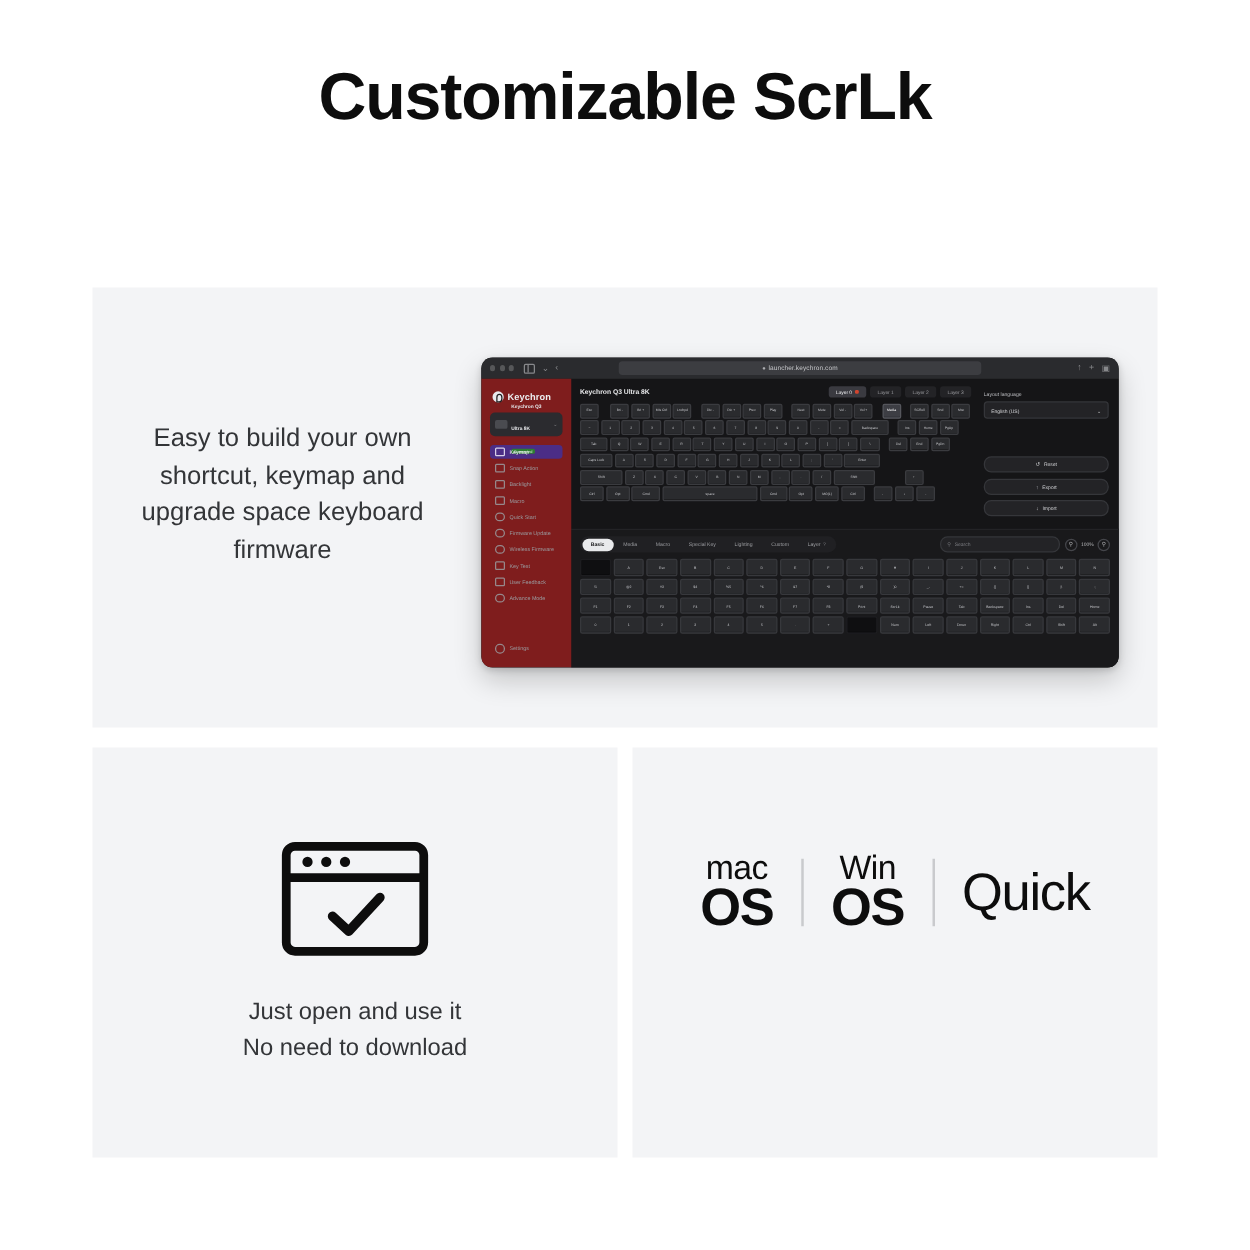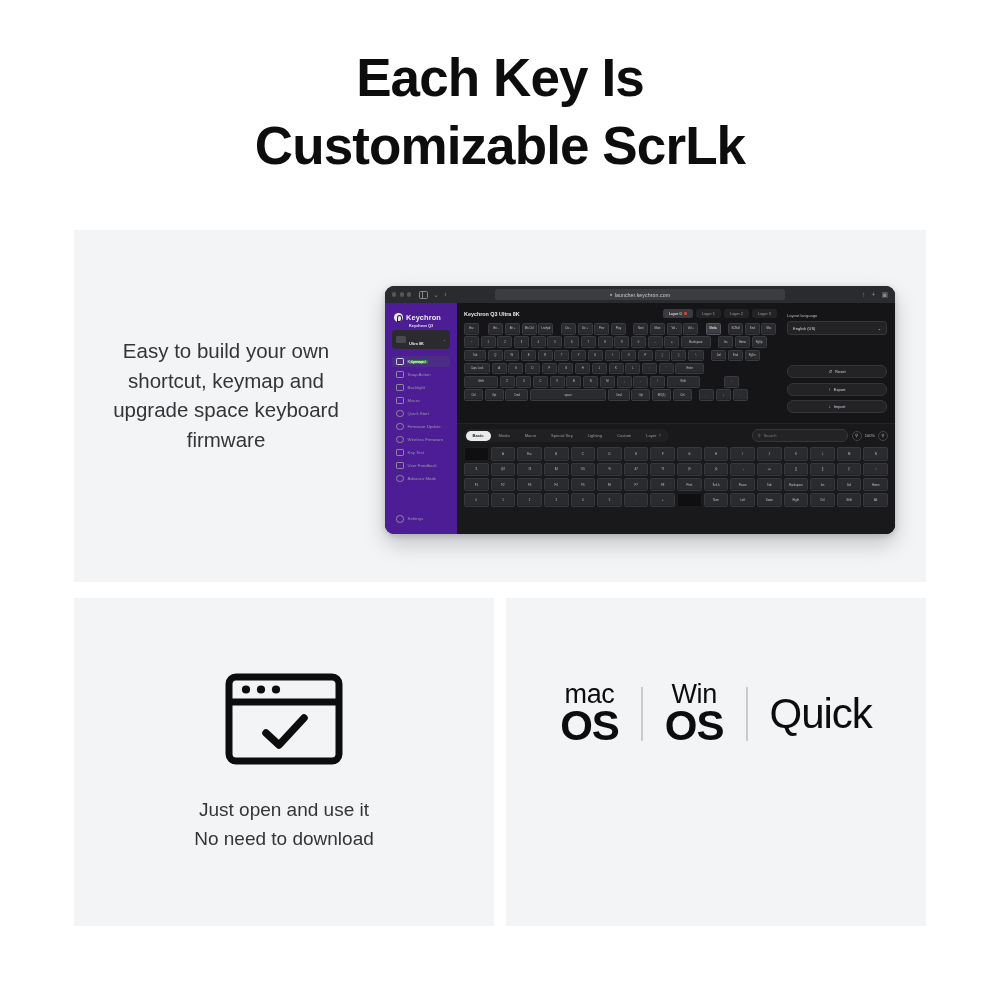--- a/index.html
+++ b/index.html
@@ -68,21 +68,21 @@
     display:flex;align-items:center;justify-content:center;
     font-size:5.2px;color:#c9cacd;letter-spacing:.1px;
   }
   .urlbar .lock{font-size:4.6px;margin-right:2px;opacity:.8;}
   .chrome-right{position:absolute;right:7px;display:flex;gap:6px;align-items:center;color:#87888b;font-size:7px;}
 
   .app-body{display:flex;height:231px;}
 
   
   .sidebar{
-    width:72px;background:#4c1d95;flex:none;
+    width:72px;background:#7f1d1d;flex:none;
     padding-top:6px;position:relative;
   }
   .brand{display:flex;align-items:center;gap:3px;padding:4px 0 6px 9px;}
   .brand .mark{
     width:9px;height:9px;border-radius:50%;
     background:#e9e9ec;position:relative;flex:none;
   }
   .brand .mark:after{
     content:"";position:absolute;left:2.6px;top:2.2px;
     width:3.6px;height:4.6px;border:1.1px solid #202022;border-radius:50% 50% 50% 0;
@@ -211,21 +211,20 @@
   .os-bot{font-size:42px;font-weight:700;letter-spacing:-1px;}
   .os-single{font-size:42px;font-weight:500;letter-spacing:-1px;color:#0d0d0d;}
   .os-div{width:2px;height:54px;background:#c9cacd;margin:0 22px;}
 </style>
 </head>
 <body>
 
 <div class="page">
 
   <div class="heading">
-    <span>Each Key Is</span>
     <span class="l2">Customizable ScrLk</span>
   </div>
 
   <div class="card" id="card-main"></div>
 
   <div class="main-copy">Easy to build your own shortcut, keymap and upgrade space keyboard firmware</div>
 
   <div class="app-shot">
 
     <div class="chrome">

